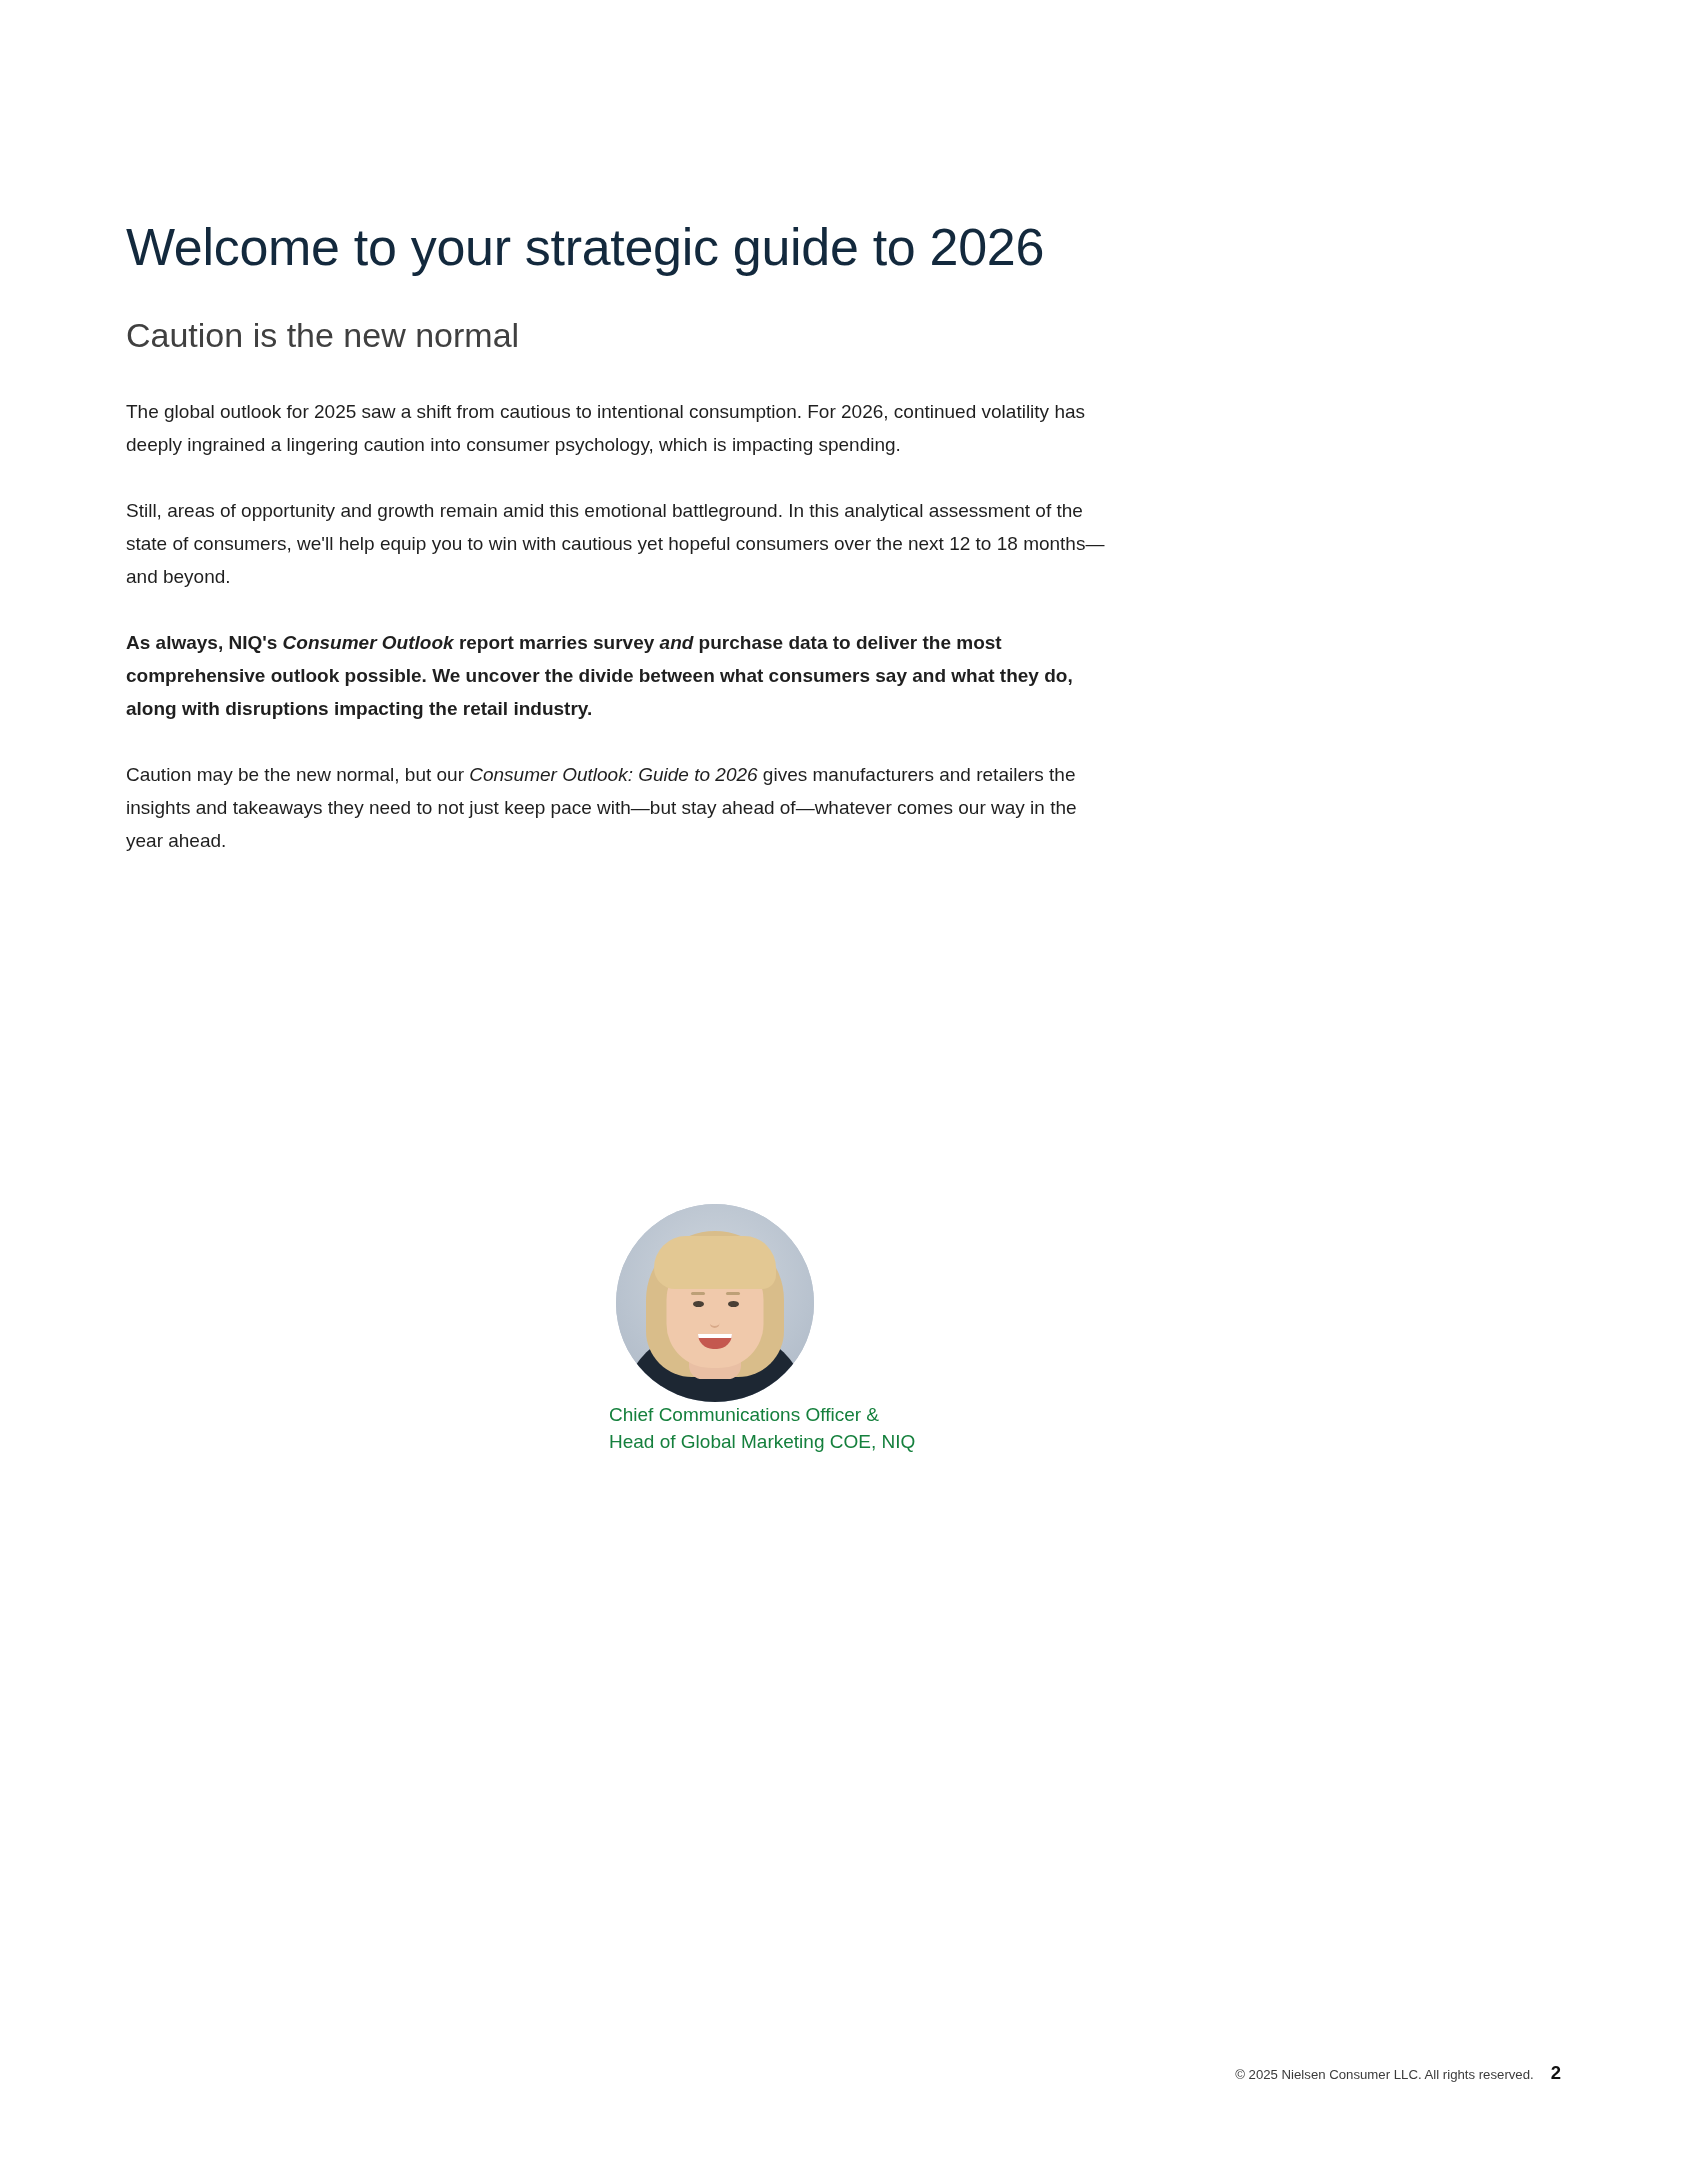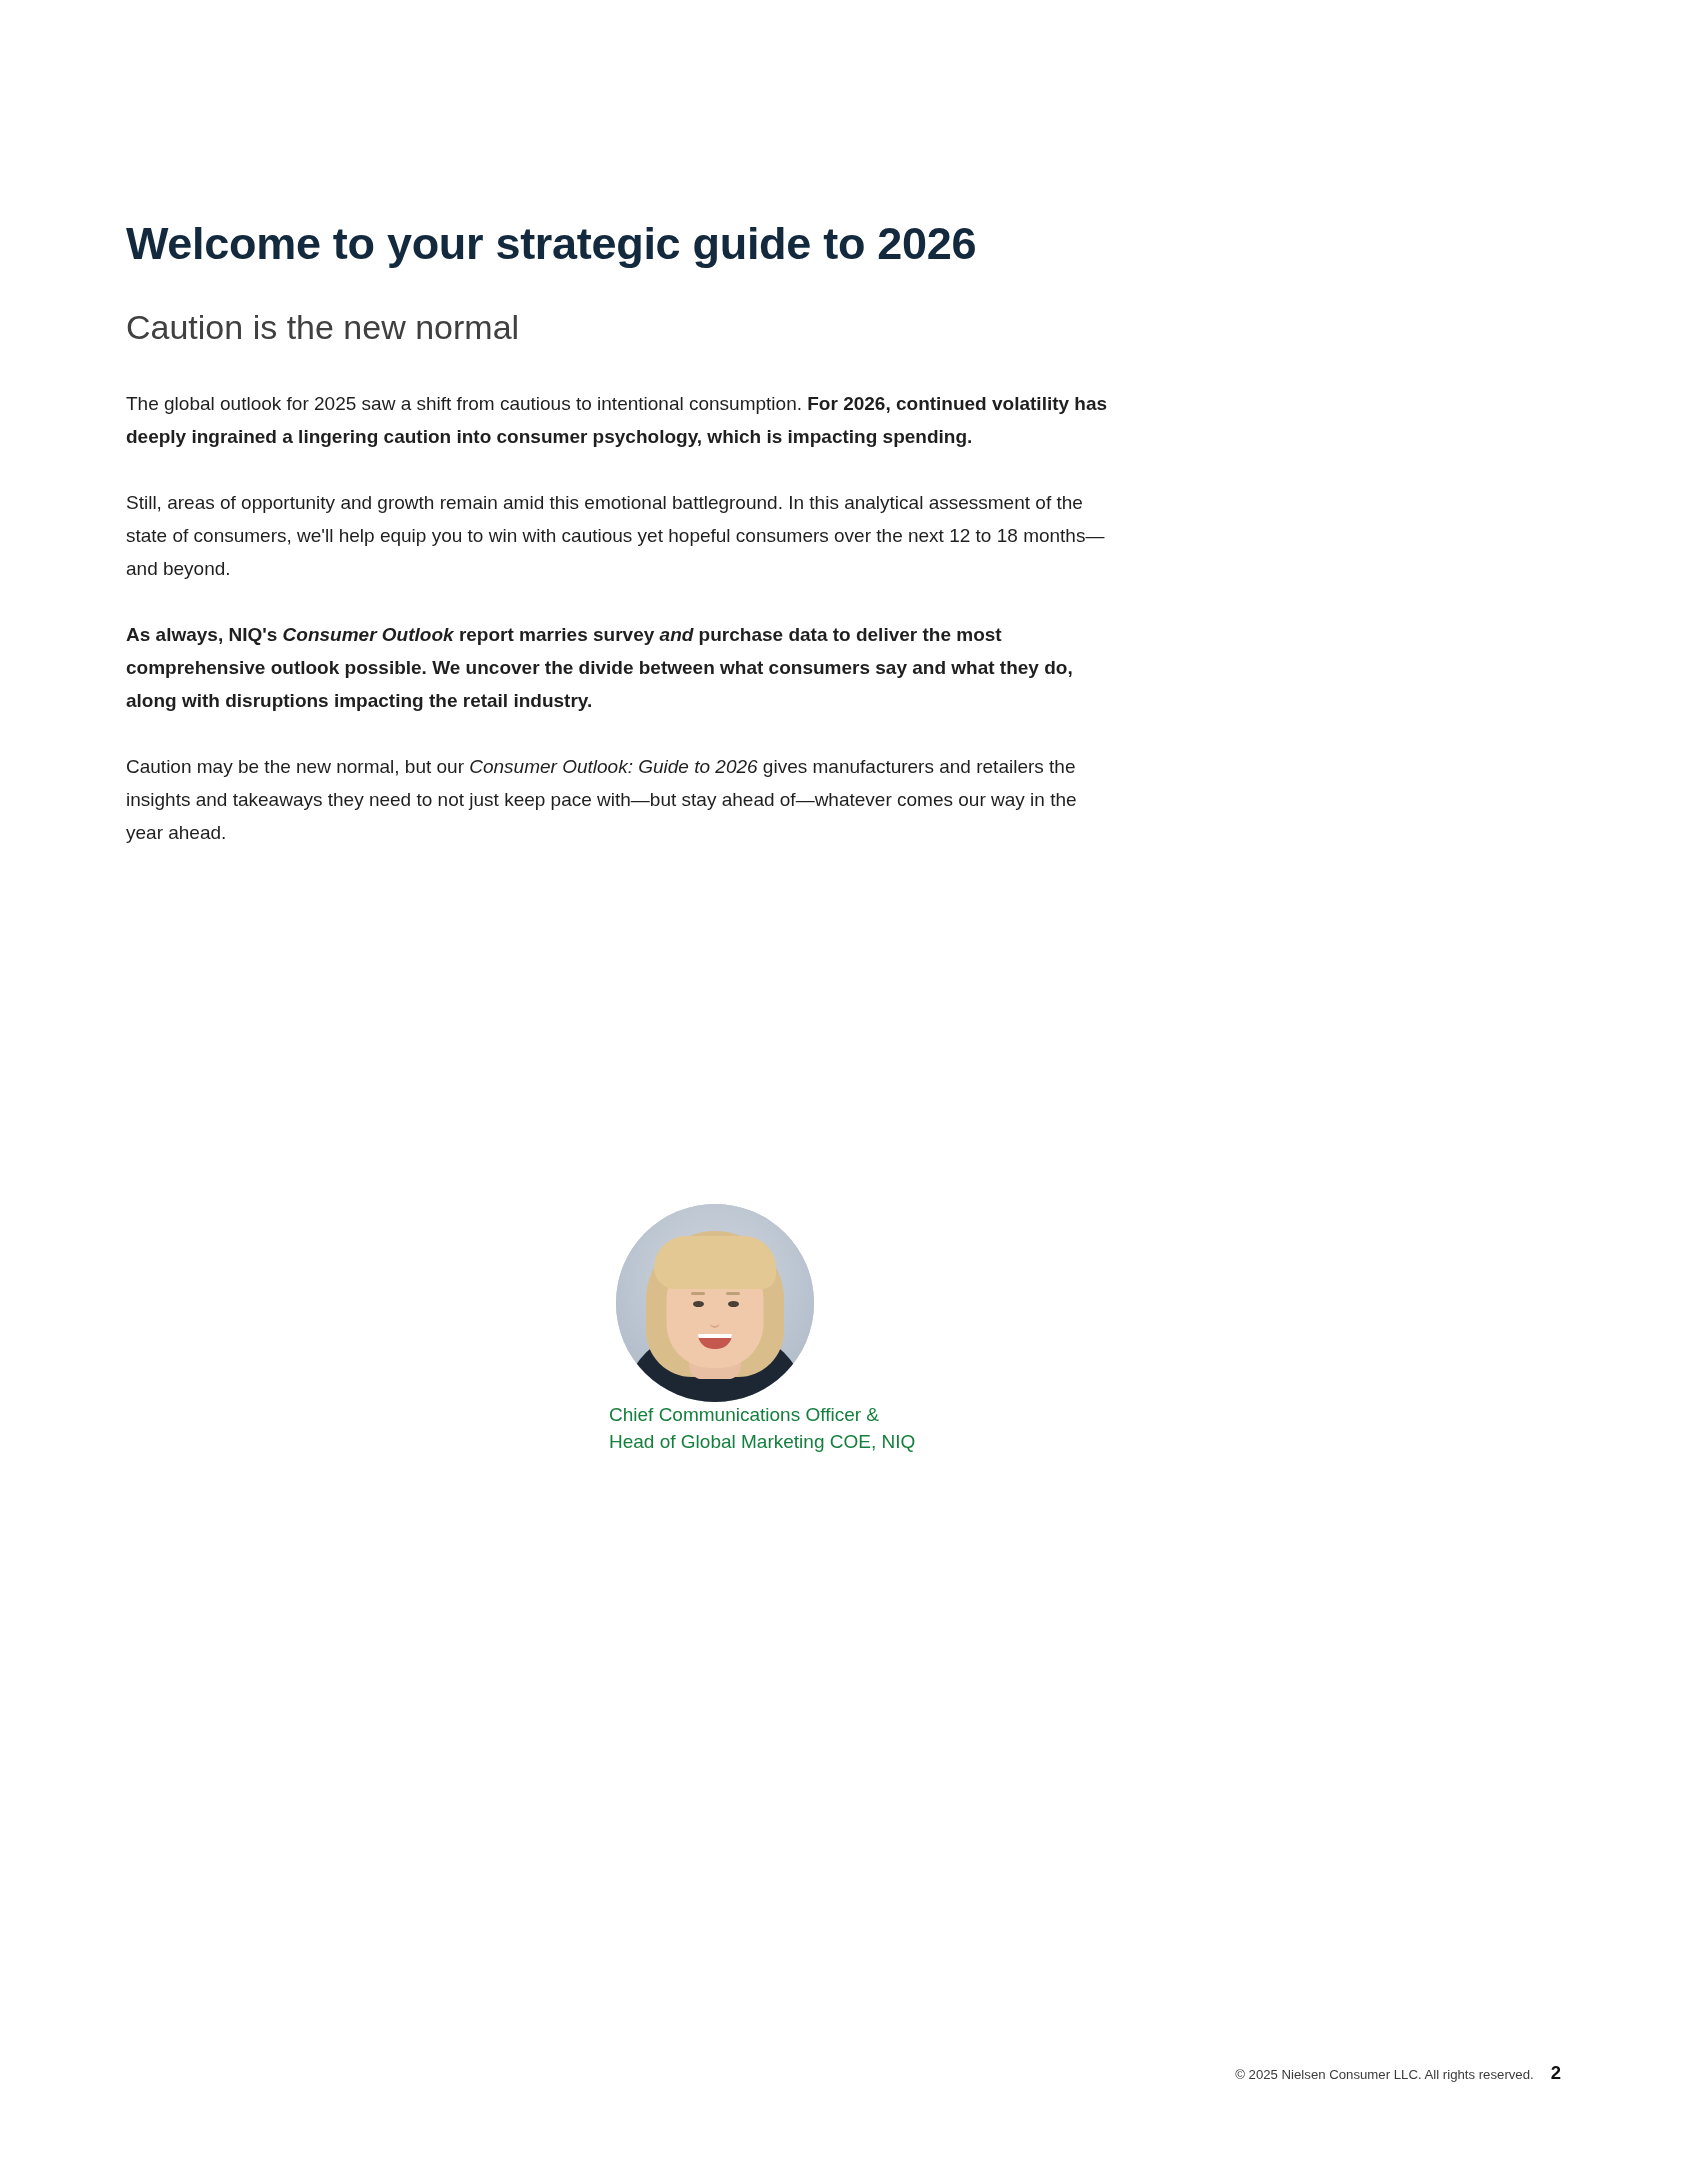--- a/index.html
+++ b/index.html
@@ -23,22 +23,22 @@
   }
 
   .content {
     position: absolute;
     left: 126px;
     top: 218px;
     width: 1032px;
   }
 
   .title {
-    font-size: 45px;
-    font-weight: 700;
+    font-size: 52px;
+    font-weight: 400;
     color: #13293d;
     letter-spacing: -0.3px;
     line-height: 1.15;
     margin: 0 0 38px 0;
   }
 
   .subtitle {
     font-size: 34px;
     font-weight: 400;
     color: #404040;
@@ -51,21 +51,21 @@
     line-height: 1.72;
     color: #1f1f1f;
     margin: 0 0 34px 0;
     max-width: 992px;
   }
 
   .para.bold {
     font-weight: 700;
   }
 
-  .para b { font-weight: 700; }
+  .para b { font-weight: 400; }
   .para i { font-style: italic; }
   .para .ul {
     text-underline-offset: 3.3px;
     text-decoration-thickness: 1px;
   }
 
   .author-block {
     position: absolute;
     left: 609px;
     top: 1204px;

